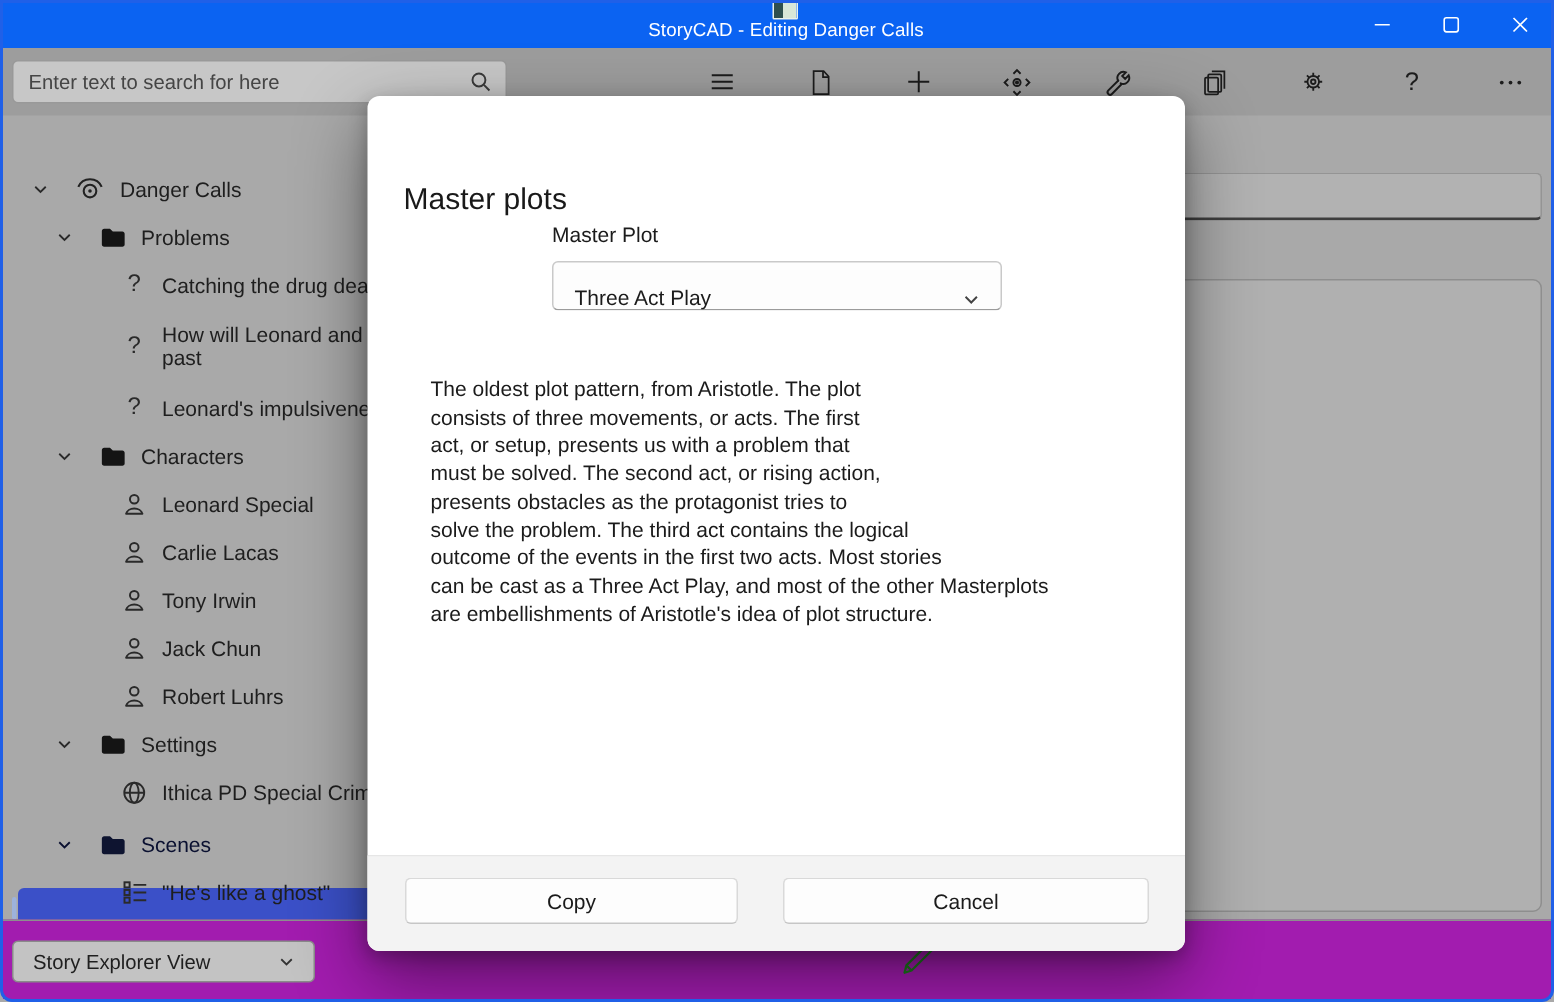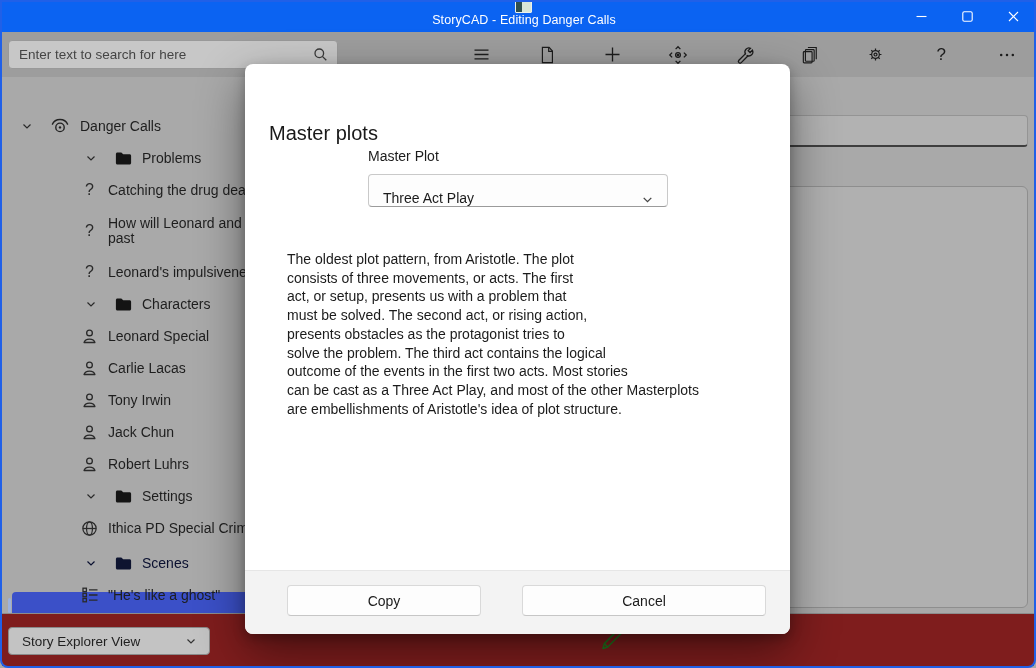--- a/index.html
+++ b/index.html
@@ -32,51 +32,51 @@
   .tbtn .qmark { font-size:17px; color:#1C1C1C; }
 
   
   .tree { position:absolute; left:0; top:45px; width:338px; bottom:53px; }
   .trow { position:absolute; left:0; width:330px; height:30px; display:flex; align-items:center; color:#1E1E1E; font-size:14px; }
   .trow.two { height:44px; }
   .chev { width:14px; display:flex; justify-content:center; flex-shrink:0; }
   .ticon { display:flex; align-items:center; justify-content:center; flex-shrink:0; }
   .tlabel { margin-left:9px; white-space:nowrap; }
   .l0 { padding-left:18px; } .l0 .ticon { margin-left:15px; width:22px; }
-  .l1 { padding-left:34px;margin-left:48px; } .l1 .ticon { margin-left:15px; width:20px; }
+  .l1 { padding-left:34px; } .l1 .ticon { margin-left:15px; width:20px; }
   .l2 { padding-left:78px; } .l2 .ticon { width:19px; }
   .qicon { font-size:16px; color:#2A2A2A; width:19px; text-align:center; }
   .wrap2 { white-space:normal; width:158px; line-height:15px; }
   .sel-bg { position:absolute; left:10px; top:515px; width:318px; height:27px; background:#3B50C8; border-radius:4px; }
   .sel-pill { position:absolute; left:6px; top:521px; width:3px; height:15px; background:#9DB2DC; border-radius:2px; }
   .trow.selected { color:#0A1030; z-index:2; }
 
   
   .bg-field { position:absolute; left:560px; top:83px; width:466px; height:32px; background:#B2B2B2; border:1px solid #949494; border-bottom:2px solid #3E3E3E; border-radius:4px; }
   .bg-area  { position:absolute; left:560px; top:154px; width:466px; height:422px; background:#B0B0B0; border:1px solid #8E8E8E; border-radius:6px; }
 
   
-  .statusbar { position:absolute; left:0; right:0; bottom:0; height:53px; background:#7f1d1d; border-top:1px solid #8D8D8D; }
+  .statusbar { position:absolute; left:0; right:0; bottom:0; height:53px; background:#a21caf; border-top:1px solid #8D8D8D; }
   .view-combo { position:absolute; left:6px; top:13px; width:202px; height:28px; background:#C3C3C3; border:1px solid #8A8A8A; border-radius:4px; display:flex; align-items:center; font-size:13.5px; color:#1F1F1F; }
   .view-combo .vlabel { margin-left:13px; flex:1; }
   .view-combo .vchev { margin-right:12px; display:flex; }
   .pencil-wrap { position:absolute; left:596px; top:10px; }
 
   
   .dialog { position:absolute; left:245px; top:64px; width:545px; height:570px; background:#FFFFFF; border-radius:8px; box-shadow:0 18px 48px rgba(0,0,0,0.45), 0 4px 12px rgba(0,0,0,0.25); z-index:600; }
   .dlg-title { position:absolute; left:24px; top:26px; font-size:20px; font-weight:400; color:#191919;margin-top:32px; }
   .dlg-field-label { position:absolute; left:123px; top:84px; font-size:14px; color:#1B1B1B; }
   .dlg-combo { position:absolute; left:123px; top:110px; width:300px; height:33px; background:#FDFDFD; border:1px solid #C9C9C9; border-bottom-color:#9B9B9B; border-radius:4px; display:flex; align-items:flex-end; font-size:14px; color:#1B1B1B; }
   .dlg-combo .cval { margin-left:14px; flex:1; }
   .dlg-combo .cchev { margin-right:13px; display:flex; }
   .dlg-desc { position:absolute; left:42px; top:186px; width:460px; font-size:14px; color:#1B1B1B; }
   .dlg-desc div { line-height:18.7px; }
   .dlg-footer { position:absolute; left:0; right:0; bottom:0; height:64px; background:#F3F3F3; border-top:1px solid #E6E6E6; border-radius:0 0 8px 8px; }
   .dlg-btn { position:absolute; top:14px; height:31px; background:#FDFDFD; border:1px solid #D9D9D9; border-bottom-color:#C6C6C6; border-radius:4px; font-family:"Liberation Sans",sans-serif; font-size:14px; color:#1B1B1B; display:flex; align-items:center; justify-content:center; }
-  .btn-copy { left:42px; width:194px; }
+  .btn-copy { left:25px; width:222px; }
   .btn-cancel { left:277px; width:244px; }
 
   svg { display:block; }
 </style>
 </head>
 <body>
 
 <div class="app">
 
   <div class="titlebar">

